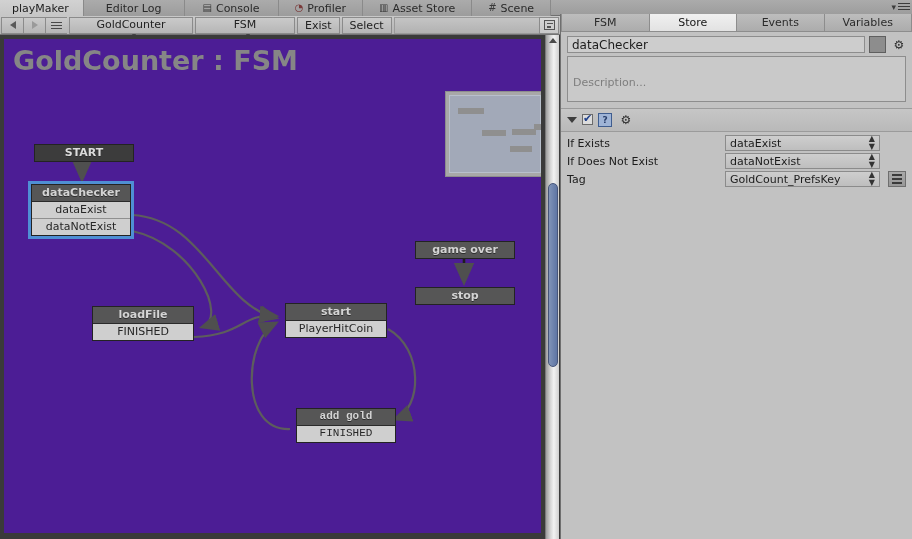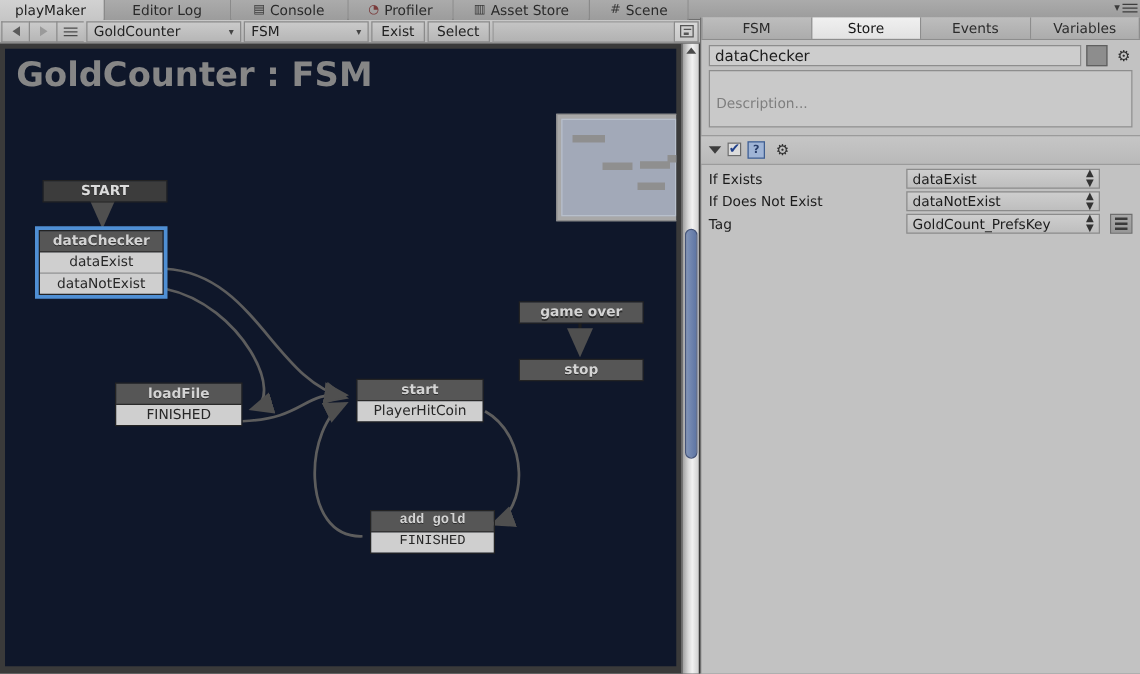--- a/index.html
+++ b/index.html
@@ -58,21 +58,21 @@
   .tb-btn:last-of-type { border-right: 1px solid #8b8b8b; }
   .tri-l { width:0;height:0;border-top:4px solid transparent;border-bottom:4px solid transparent;border-right:6px solid #5a5a5a; }
   .tri-r { width:0;height:0;border-top:4px solid transparent;border-bottom:4px solid transparent;border-left:6px solid #9a9a9a; }
   .burger i { display:block; width:11px; height:1px; background:#4a4a4a; margin:2px 0; }
 
   .tb-dd {
     height: 17px; display:flex; align-items:center; justify-content:space-between;
     background: linear-gradient(#cacaca, #b6b6b6);
     border: 1px solid #8b8b8b;
     padding: 0 5px; margin-left: 2px;
-    font-size: 11px; color: #222;
+    font-size: 11px; color: #222; flex-direction: column;
   }
   .tb-dd .caret { font-size: 8px; color:#444; margin-left: 6px; }
   .tb-txtbtn {
     height: 17px; display:flex; align-items:center; justify-content:center;
     padding: 0 7px; margin-left: 2px; font-size: 11px; color:#222;
     background: linear-gradient(#cacaca, #b6b6b6);
     border: 1px solid #8b8b8b;
   }
   .tb-spacer { flex: 1 1 auto; height: 17px; margin-left:2px;
     background: linear-gradient(#c4c4c4,#b2b2b2); border:1px solid #9a9a9a; border-right:none; }
@@ -87,21 +87,21 @@
   .panelicon::after { content:""; position:absolute; left:2px; top:5px; width:4px; height:2px; background:#555;}
 
   
   .graphwrap {
     position: absolute; left: 0; top: 35px; width: 560px; height: 504px;
     background: #3a3a3a;
     padding: 4px 0 6px 4px;
   }
   .graph {
     position: relative; width: 537px; height: 494px;
-    background: #0f172a;
+    background: #4c1d95;
     overflow: hidden;
   }
   .fsm-title {
     position: absolute; left: 9px; top: 6px;
     font-size: 27px; font-weight: bold; color: #868686;
     letter-spacing: 0px;
   }
   .minimap {
     position: absolute; left: 441px; top: 52px; width: 100px; height: 86px;
     background: #a8a8a8; border: 1px solid #8d8d8d;

